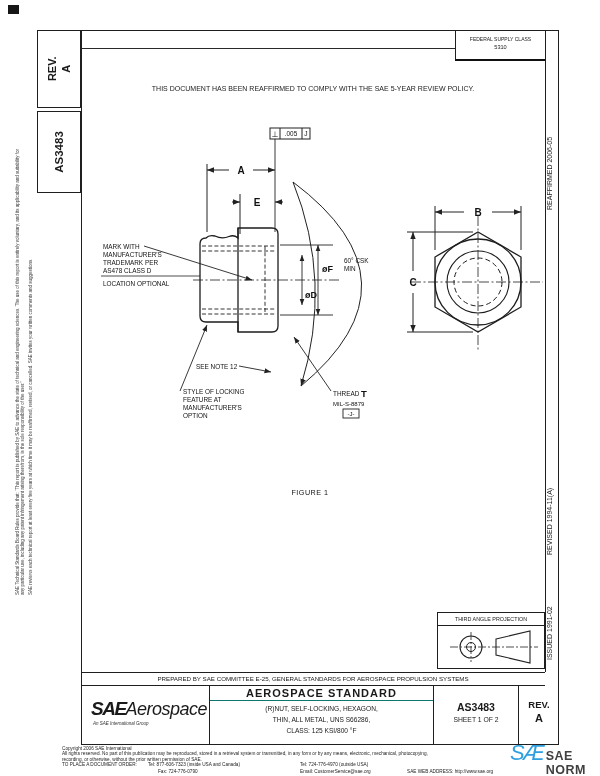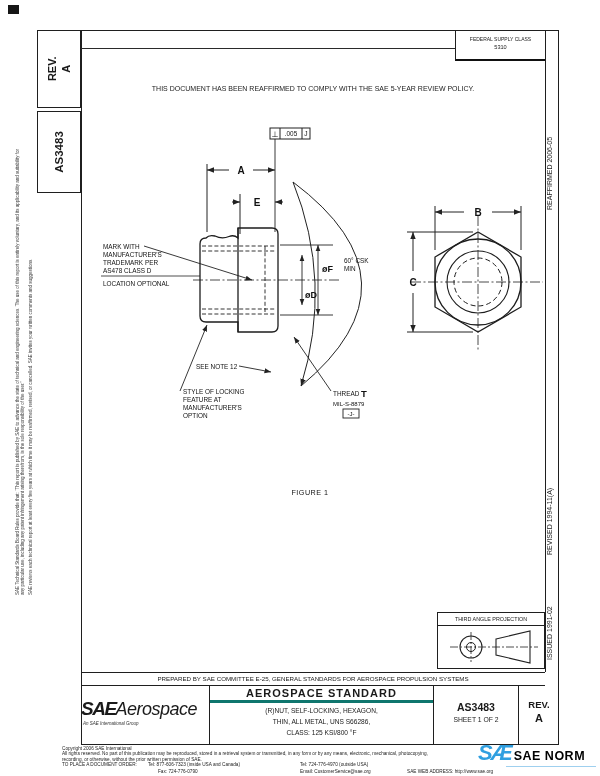--- a/index.html
+++ b/index.html
@@ -188,28 +188,28 @@
       <circle cx="33" cy="21" r="4.5" fill="none" stroke="#222" stroke-width="1"></circle>
       <polygon points="58,13 92,5 92,37 58,29" fill="none" stroke="#222" stroke-width="1.1"></polygon>
     </svg>
   </div>
 
   <div class="abs" style="left:81px;top:672px;width:464px;height:14px;border-top:1px solid #1f1f1f;border-bottom:1px solid #1f1f1f;box-sizing:border-box;">
     <div style="font-size:6.2px;text-align:center;line-height:12px;">PREPARED BY SAE COMMITTEE E-25, GENERAL STANDARDS FOR AEROSPACE PROPULSION SYSTEMS</div>
   </div>
 
   <div class="abs" style="left:81px;top:686px;width:478px;height:59px;display:flex;">
-    <div style="width:128px;box-sizing:border-box;padding-top:12px;">
+    <div style="width:128px;box-sizing:border-box;padding-top:12px;padding-left:10px;">
       <div style="white-space:nowrap;">
         <span style="font-weight:900;font-style:italic;font-size:19px;letter-spacing:-1.5px;">SAE</span><span style="font-style:italic;font-size:18px;letter-spacing:-0.5px;">Aerospace</span>
       </div>
       <div style="font-size:4.5px;font-style:italic;color:#333;margin-top:1px;margin-left:2px;">An SAE International Group</div>
     </div>
     <div style="width:224px;border-left:1.2px solid #1f1f1f;box-sizing:border-box;text-align:center;">
-      <div style="font-weight:bold;font-size:11px;letter-spacing:1px;border-bottom:3px solid #0f766e;padding:1px 0;">AEROSPACE STANDARD</div>
+      <div style="font-weight:bold;font-size:11px;letter-spacing:1px;border-bottom:1px solid #0f766e;padding:1px 0;">AEROSPACE STANDARD</div>
       <div style="font-size:6.6px;margin-top:4px;">(R)NUT, SELF-LOCKING, HEXAGON,</div>
       <div style="font-size:6.6px;margin-top:4px;">THIN, ALL METAL, UNS S66286,</div>
       <div style="font-size:6.6px;margin-top:4px;">CLASS: 125 KSI/800 °F</div>
     </div>
     <div style="width:85px;border-left:1.2px solid #1f1f1f;box-sizing:border-box;text-align:center;padding-top:15px;">
       <div style="font-weight:bold;font-size:10.5px;">AS3483</div>
       <div style="font-size:6.8px;margin-top:3px;">SHEET 1 OF 2</div>
     </div>
     <div style="flex:1;border-left:1.2px solid #1f1f1f;box-sizing:border-box;text-align:center;padding-top:13px;">
       <div style="font-weight:bold;font-size:9.5px;">REV.</div>
@@ -224,19 +224,19 @@
     <span class="abs" style="left:0;top:16px;">TO PLACE A DOCUMENT ORDER:</span>
     <span class="abs" style="left:86px;top:16px;">Tel: 877-606-7323 (inside USA and Canada)</span>
     <span class="abs" style="left:238px;top:16px;">Tel: 724-776-4970 (outside USA)</span>
     <span class="abs" style="left:96px;top:22.5px;">Fax: 724-776-0790</span>
     <span class="abs" style="left:238px;top:22.5px;">Email: CustomerService@sae.org</span>
     <span class="abs" style="left:345px;top:22.5px;">SAE WEB ADDRESS: http://www.sae.org</span>
   </div>
 
   <div class="abs" style="left:478px;top:742px;width:122px;height:34px;">
     <div style="display:flex;align-items:baseline;">
-      <span style="color:#2f9fe0;font-weight:700;font-style:italic;font-size:22px;letter-spacing:-2px;line-height:22px;">SÆ</span>
-      <span style="color:#000000;font-weight:bold;font-size:12.5px;margin-left:3px;letter-spacing:0.5px;">SAE NORM</span>
+      <span style="color:#2f9fe0;font-weight:400;font-style:italic;font-size:22px;letter-spacing:-2px;line-height:22px;margin-left:32px;">SÆ</span>
+      <span style="color:#404040;font-weight:bold;font-size:12.5px;margin-left:3px;letter-spacing:0.5px;">SAE NORM</span>
     </div>
     <div style="margin-top:2px;margin-left:28px;width:90px;border-top:1.5px solid #9fd0ef;"></div>
   </div>
 
 </div>
 
 </body></html>

